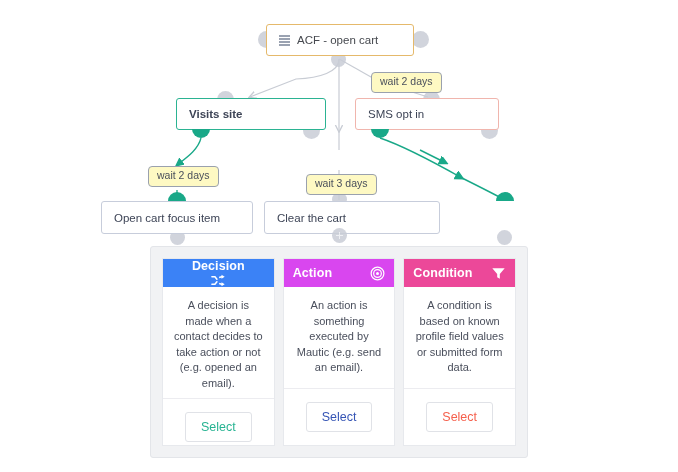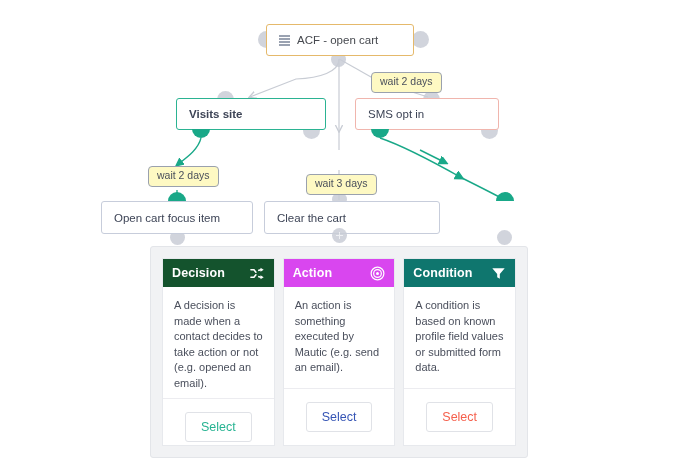--- a/index.html
+++ b/index.html
@@ -126,20 +126,21 @@
     letter-spacing:.1px;
     flex:0 0 auto;
   }
   .card-body{
     flex:1 1 auto;
     padding:11px 11px 6px;
     font-size:11px;
     line-height:1.42;
     color:#4a4f5c;
     border-bottom:1px solid #ececf0;
+    text-align:center;
   }
   .card-foot{
     flex:0 0 auto;
     height:56px;
     display:flex;
     align-items:center;
     justify-content:center;
   }
   .sel{
     background:#ffffff;
@@ -233,21 +234,21 @@
     <span>Clear the cart</span>
   </div>
   <div class="dot sm plus" style="left:332px;top:228px;"></div>
 
   <div class="anchor" style="left:496px;top:192px;border-radius:9px 9px 0 0;"></div>
   <div class="dot sm" style="left:497px;top:230px;"></div>
 
   <div class="panel">
 
     <div class="card">
-      <div class="card-head" style="background:#14532d;">
+      <div class="card-head" style="background:#3b82f6;flex-direction:column;">
         <span>Decision</span>
         <svg class="hicon" viewBox="0 0 16 16">
           <path d="M1 4h3.2l2.1 2.6M1 12h3.2l2.1-2.6M9.4 4.6L11.6 4M9.4 11.4l2.2.6" stroke="#ffffff" stroke-width="1.7" fill="none" stroke-linecap="round"></path>
           <path d="M11.2 1.8L14.6 4l-3.4 2.2z" fill="#ffffff"></path>
           <path d="M11.2 9.8L14.6 12l-3.4 2.2z" fill="#ffffff"></path>
         </svg>
       </div>
       <div class="card-body">A decision is made when a contact decides to take action or not (e.g. opened an email).</div>
       <div class="card-foot">
         <button class="sel" style="color:#27b392;">Select</button>
@@ -263,21 +264,21 @@
           <circle cx="8" cy="8" r="1.6" fill="#ffffff"></circle>
         </svg>
       </div>
       <div class="card-body">An action is something executed by Mautic (e.g. send an email).</div>
       <div class="card-foot">
         <button class="sel" style="color:#3655b5;">Select</button>
       </div>
     </div>
 
     <div class="card">
-      <div class="card-head" style="background:#0f766e;">
+      <div class="card-head" style="background:#ec4899;">
         <span>Condition</span>
         <svg class="hicon" viewBox="0 0 16 16">
           <path d="M1.4 2.4h13.2L9.4 8.6v5.0L6.6 12V8.6z" fill="#ffffff"></path>
         </svg>
       </div>
       <div class="card-body">A condition is based on known profile field values or submitted form data.</div>
       <div class="card-foot">
         <button class="sel" style="color:#f5604d;">Select</button>
       </div>
     </div>

